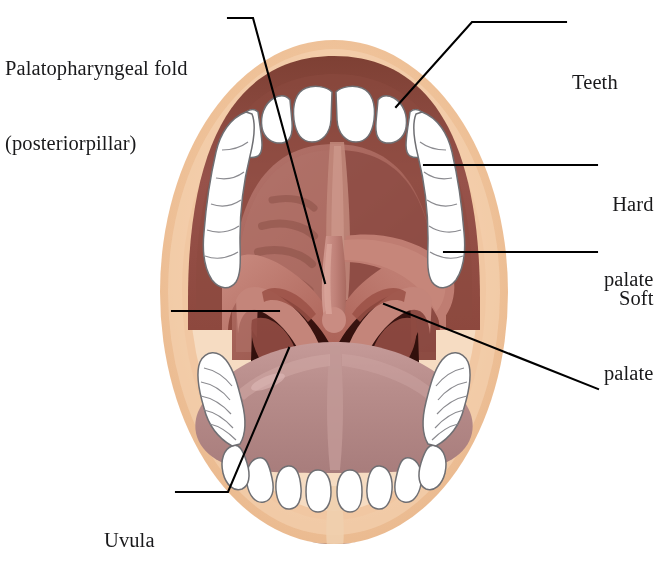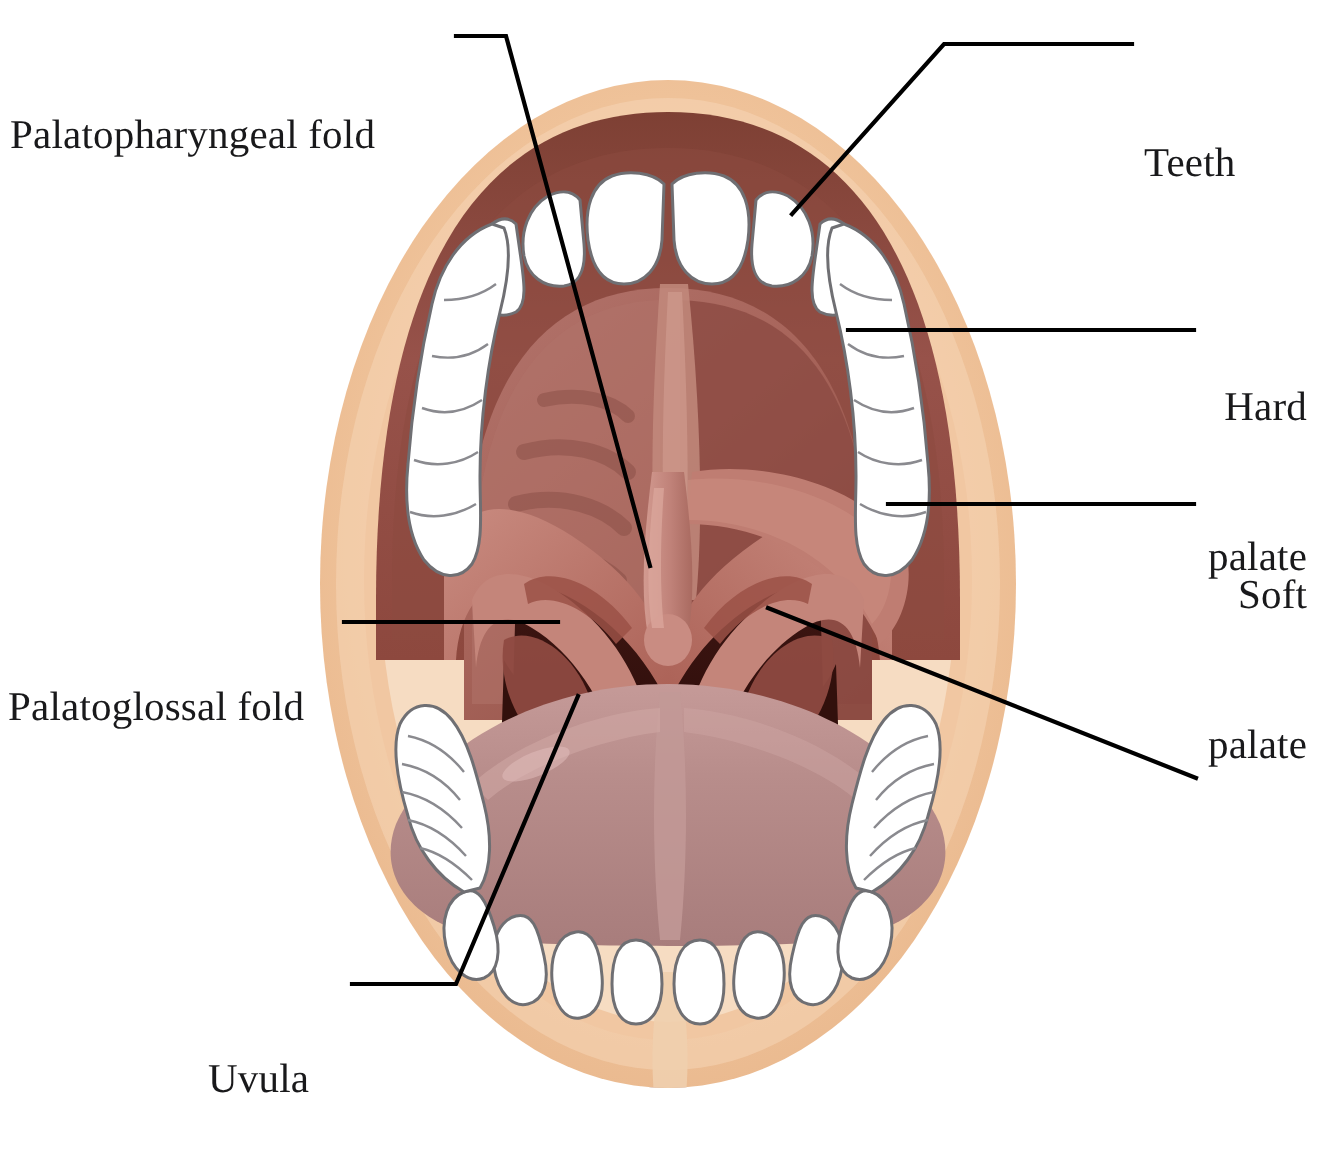--- a/index.html
+++ b/index.html
@@ -347,38 +347,38 @@
       <path d="M 597 165 L 424 165"></path>
       <path d="M 597 252 L 444 252"></path>
       <path d="M 172 311 L 279 311"></path>
       <path d="M 384 304 L 598 389"></path>
       <path d="M 176 492 L 228 492 L 289 348"></path>
     </g>
   </svg>
 
   <div class="label left-side" id="label-palatopharyngeal">
     <div>Palatopharyngeal fold</div>
+    <div>(posteriorpillar)</div>
   </div>
 
   <div class="label right-side" id="label-teeth">
     <div>Teeth</div>
   </div>
 
   <div class="label right-side" id="label-hard-palate">
     <div>Hard</div>
     <div>palate</div>
   </div>
 
   <div class="label right-side" id="label-soft-palate">
     <div>Soft</div>
     <div>palate</div>
   </div>
 
   <div class="label left-side" id="label-palatoglossal">
-    <div>Palatoglossal fold</div>
   </div>
 
 
   <div class="label left-side" id="label-tonsil">
     <div>Uvula</div>
   </div>
 
 </div>
 
 </body></html>

